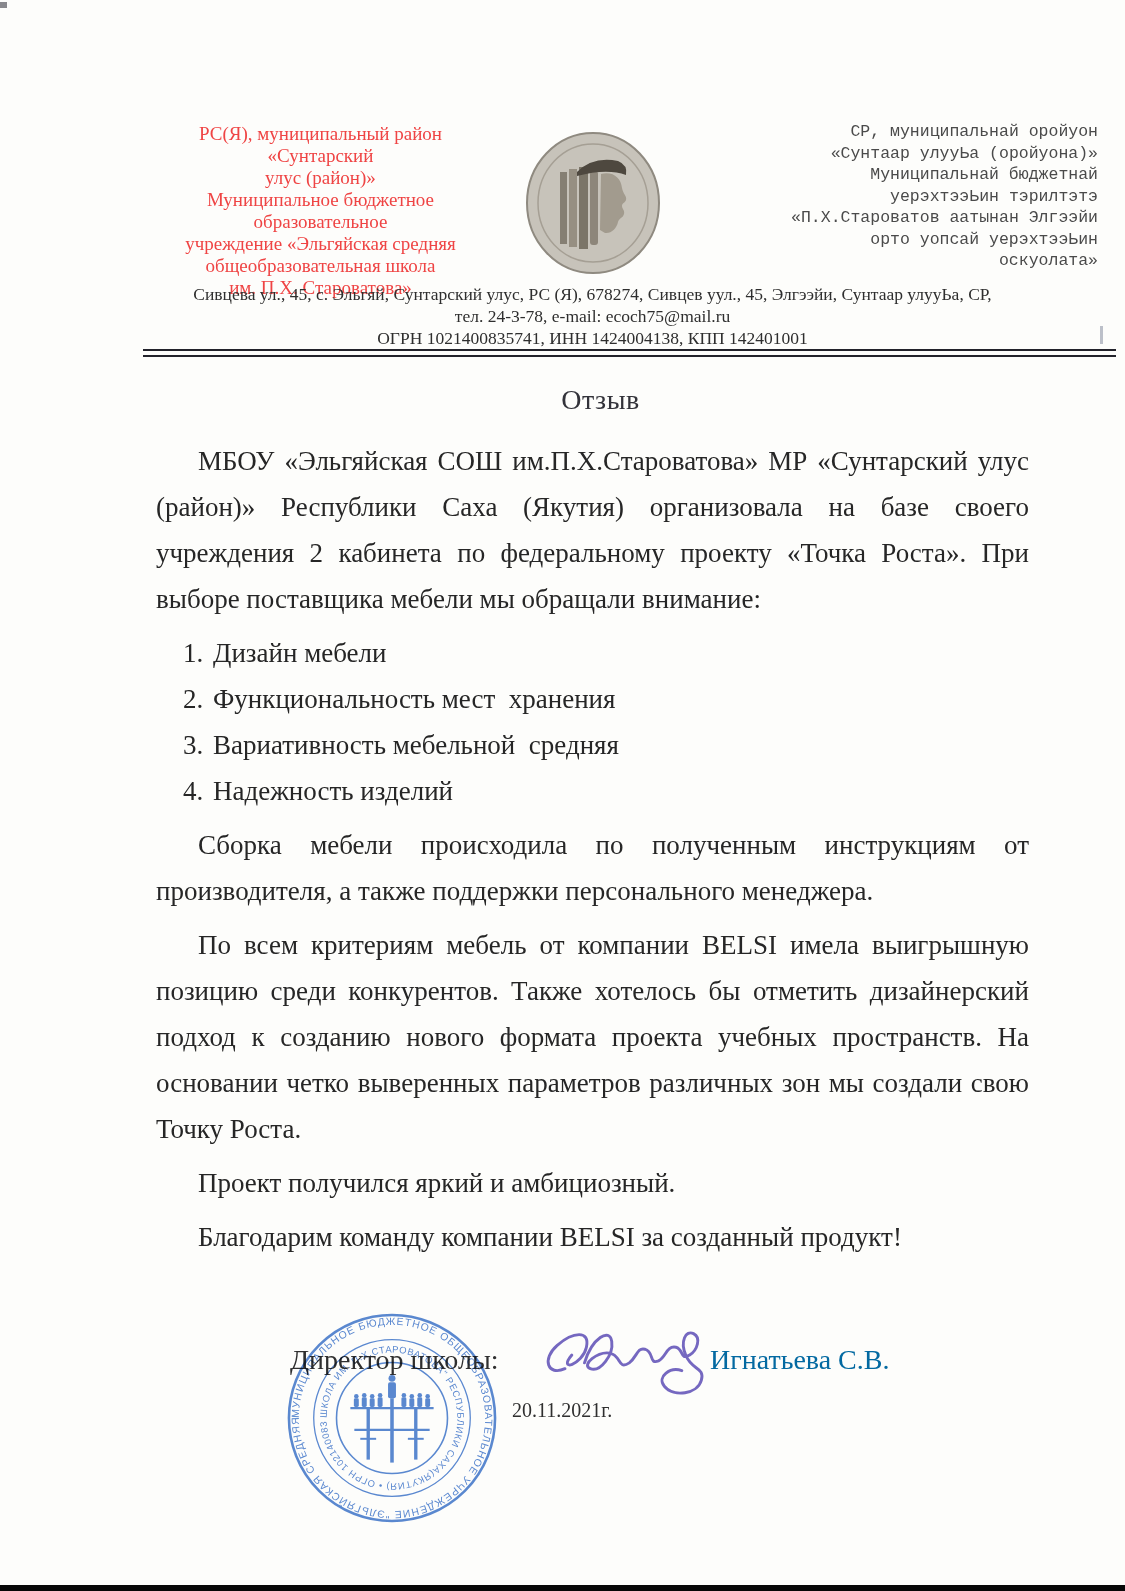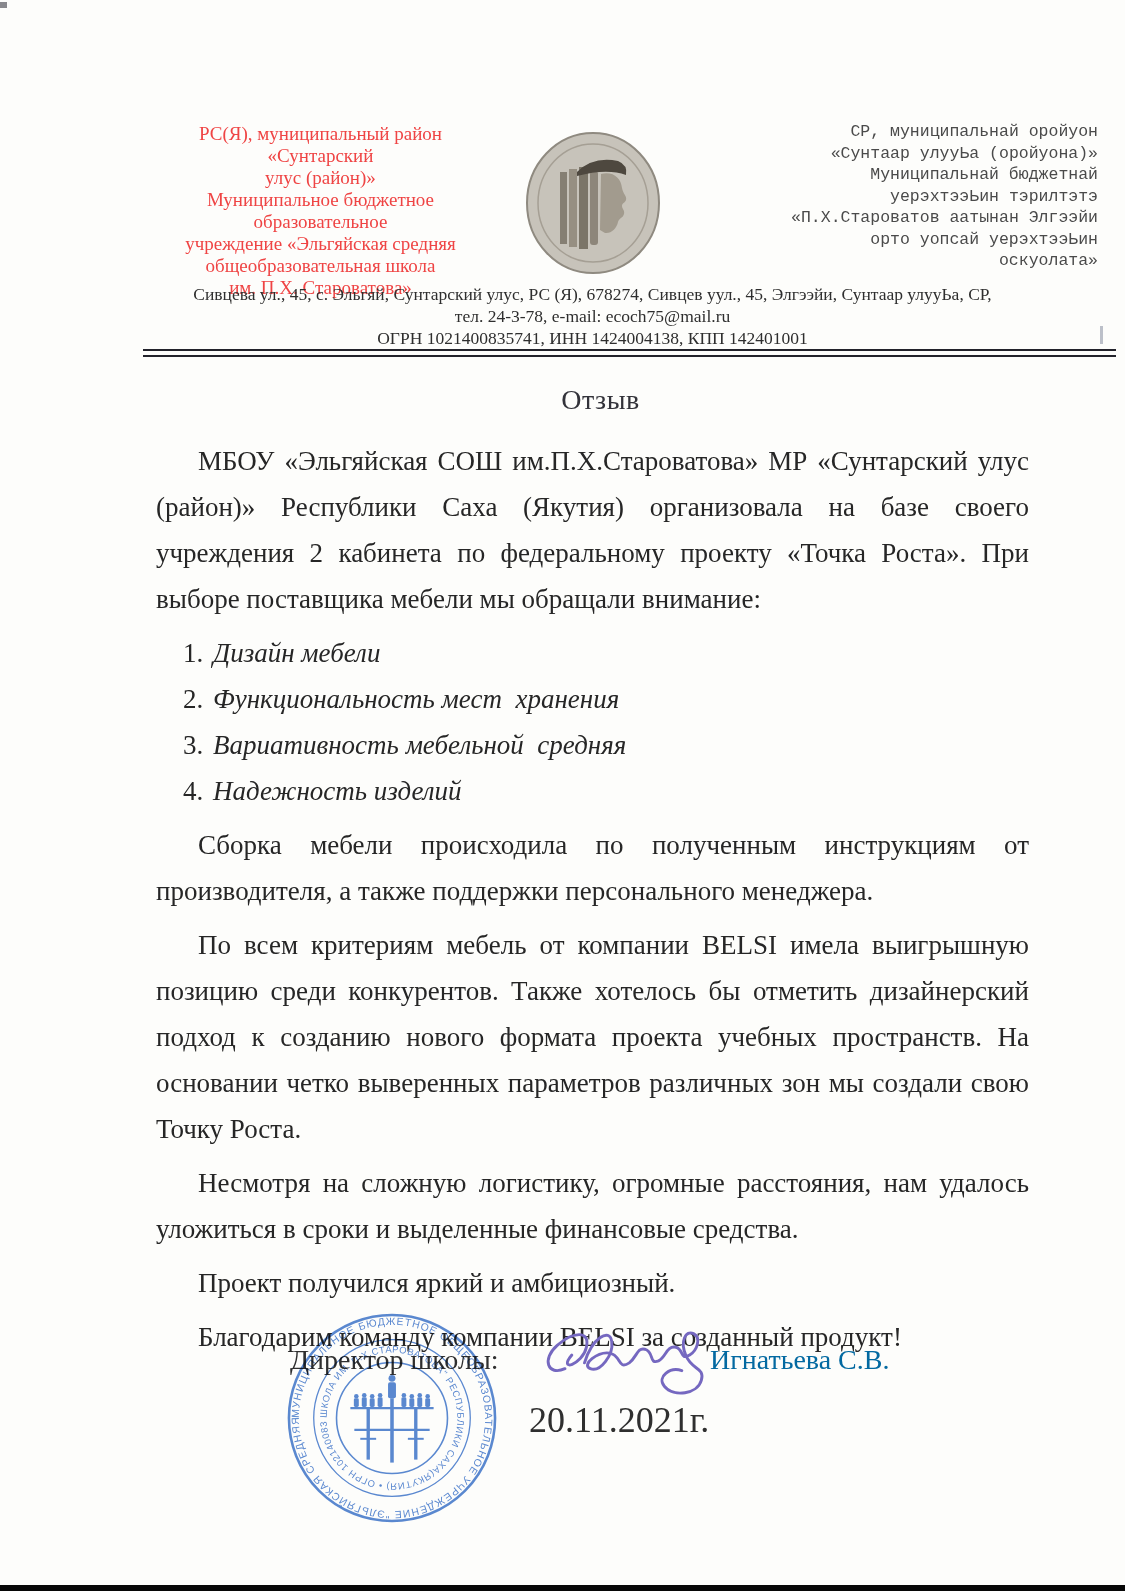--- a/index.html
+++ b/index.html
@@ -35,26 +35,26 @@
   
   .doc-title{
     position:absolute;left:148px;top:372px;width:889px;margin:8px;
     font-size:28px;font-weight:normal;text-align:center;color:#33333a;
     letter-spacing:.5px;line-height:40px;
   }
   .body-text{position:absolute;left:148px;top:430px;width:889px;font-size:27px;line-height:46px;color:#262626;}
   .body-text p{margin:8px;text-indent:42px;text-align:justify;}
   .crit-item{height:46px;line-height:46px;padding-left:35px;}
   .crit-num{display:inline-block;width:30px;}
-  .crit-text{white-space:pre-wrap;font-style:italic;}
+  .crit-text{white-space:pre-wrap;}
   
   .sig-role{position:absolute;left:290px;top:1344px;font-size:28px;color:#2f2f2f;}
   .signature-svg{position:absolute;left:528px;top:1308px;width:185px;height:98px;}
   .sig-name{position:absolute;left:710px;top:1344px;font-size:28px;color:#0369a1;}
-  .sig-date{position:absolute;left:529px;top:1399px;font-size:36px;color:#2f2f2f;}
+  .sig-date{position:absolute;left:512px;top:1399px;font-size:20px;color:#2f2f2f;}
   
   .stamp{
     position:absolute;left:283px;top:1309px;width:218px;height:218px;
     mix-blend-mode:multiply;opacity:.92;filter:blur(.3px);
   }
   .bottom-bar{position:absolute;left:0;top:1585px;width:1125px;height:6px;background:#070707;}
 </style>
 </head>
 <body>
 
@@ -113,21 +113,20 @@
       <div class="crit-item">
         <span class="crit-num">3.</span><span class="crit-text">Вариативность мебельной  средняя</span>
       </div>
       <div class="crit-item">
         <span class="crit-num">4.</span><span class="crit-text">Надежность изделий</span>
       </div>
     </div>
 
     <p>Сборка мебели происходила по полученным инструкциям от производителя, а также поддержки персонального менеджера.</p>
     <p>По всем критериям мебель от компании BELSI имела выигрышную позицию среди конкурентов. Также хотелось бы отметить дизайнерский подход к созданию нового формата проекта учебных пространств. На основании четко выверенных параметров различных зон мы создали свою Точку Роста.</p>
-    <p>Несмотря на сложную логистику, огромные расстояния, нам удалось уложиться в сроки и выделенные финансовые средства.</p>
     <p>Проект получился  яркий  и амбициозный.</p>
     <p>Благодарим команду компании BELSI за созданный продукт!</p>
   </main>
 
   <span class="sig-role">Директор школы:</span>
 
   <svg class="signature-svg" viewBox="0 0 190 100">
     <path d="M38,62 C20,70 14,52 30,38 C46,24 64,22 60,40 C56,58 30,66 45,48
              M58,56 C66,30 84,20 86,34 C88,48 74,66 64,62 C54,58 72,44 84,46
              C96,48 92,64 104,56 C112,50 112,40 120,42 C130,45 124,58 134,54

